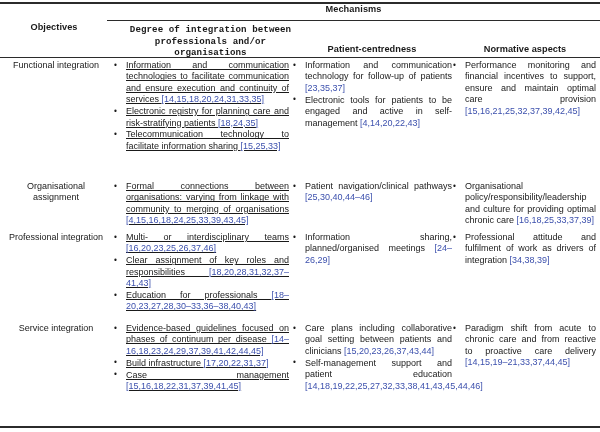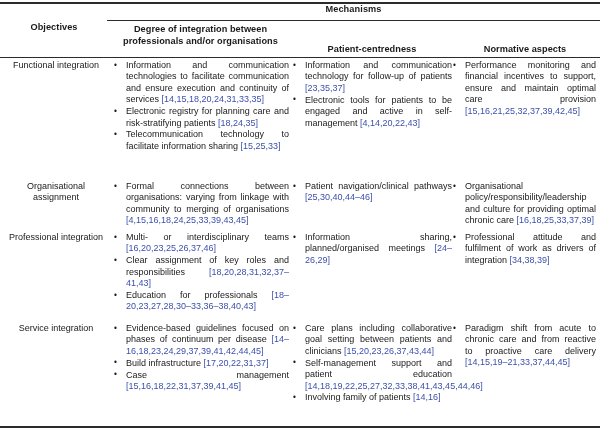--- a/index.html
+++ b/index.html
@@ -57,21 +57,21 @@
     font-weight: bold;
     line-height: 11.5px;
     letter-spacing: 0.05px;
   }
   .head-objectives {
     left: 4px;
     top: 22px;
     width: 100px;
     text-align: center;
   }
-  .head-c1 { left: 113px; top: 2px;  width: 175px; text-align: center; }
+  .head-c1 { left: 123px; top: 2px;  width: 175px; text-align: center; font-family: Liberation Mono, monospace; }
   .head-c2 { left: 292px; top: 22px; width: 160px; text-align: center; }
   .head-c3 { left: 452px; top: 22px; width: 146px; text-align: center; }
 
   
   .row {
     position: absolute;
     left: 0;
     width: 600px;
   }
   .objective {
@@ -80,21 +80,21 @@
     width: 104px;
     font-size: 9px;
     line-height: 11.4px;
     text-align: center;
   }
   .col {
     position: absolute;
     font-size: 9px;
     line-height: 11.4px;
   }
-  .col-1 { left: 113px; width: 176px; }
+  .col-1 { left: 113px; width: 176px; text-decoration: underline; }
   .col-2 { left: 292px; width: 160px; }
   .col-3 { left: 452px; width: 144px; }
 
   ul.bullets {
     margin: 0;
     padding: 0;
     list-style: none;
   }
   ul.bullets > li {
     position: relative;
@@ -215,21 +215,20 @@
         <ul class="bullets">
           <li><span class="txt">Evidence-based guidelines focused on phases of continuum per disease </span><span class="cite">[14–16,18,23,24,29,37,39,41,42,44,45]</span></li>
           <li><span class="txt">Build infrastructure </span><span class="cite">[17,20,22,31,37]</span></li>
           <li><span class="txt">Case management </span><span class="cite">[15,16,18,22,31,37,39,41,45]</span></li>
         </ul>
       </div>
     <div class="col col-2">
         <ul class="bullets">
           <li><span class="txt">Care plans including collaborative goal setting between patients and clinicians </span><span class="cite">[15,20,23,26,37,43,44]</span></li>
           <li><span class="txt">Self-management support and patient education </span><span class="cite">[14,18,19,22,25,27,32,33,38,41,43,45,44,46]</span></li>
-          <li><span class="txt">Involving family of patients </span><span class="cite">[14,16]</span></li>
         </ul>
       </div>
     <div class="col col-3">
         <ul class="bullets">
           <li><span class="txt">Paradigm shift from acute to chronic care and from reactive to proactive care delivery </span><span class="cite">[14,15,19–21,33,37,44,45]</span></li>
         </ul>
       </div>
   </div>
 
 </div>

